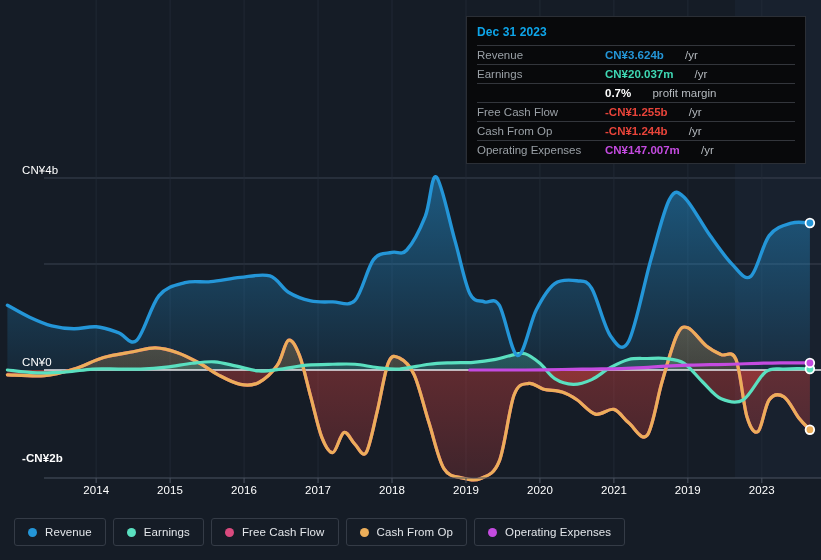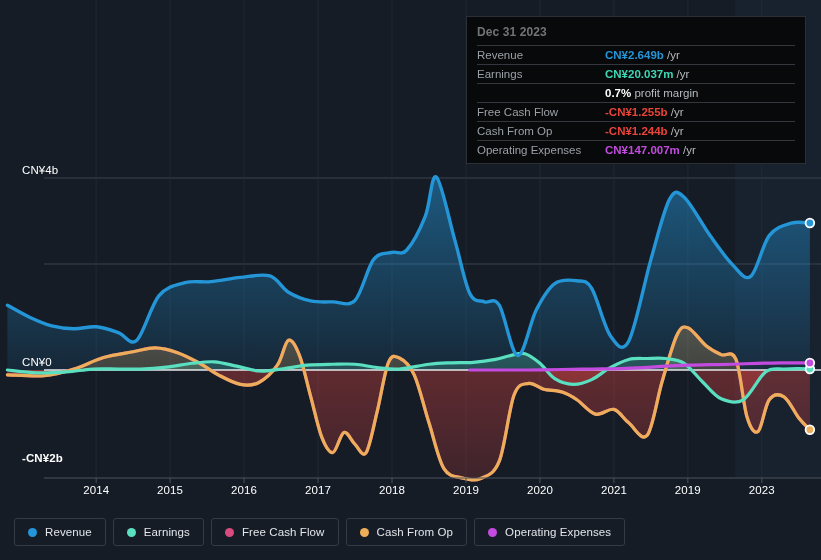--- a/index.html
+++ b/index.html
@@ -58,21 +58,21 @@
     width: 340px;
     background: #08090b;
     border: 1px solid #2b2f36;
     box-sizing: border-box;
     padding: 6px 10px 4px 10px;
     font-size: 11.5px;
   }
   #tooltip .tt-title {
     font-weight: bold;
     font-size: 12px;
-    color: #737373;
+    color: #0ea5e9;
     padding: 2px 0 6px 0;
     letter-spacing: .1px;
   }
   #tooltip table {
     border-collapse: collapse;
     width: 100%;
   }
   #tooltip tr {
     border-top: 1px solid #33363c;
   }
@@ -84,21 +84,21 @@
   #tooltip td.tt-key {
     color: #9aa0a6;
     width: 128px;
     white-space: nowrap;
   }
   #tooltip td.tt-val {
     color: #cfd3d8;
     white-space: nowrap;
   }
   .tt-amount { font-weight: bold; }
-  .tt-unit { color: #b5babf; font-weight: normal; }
+  .tt-unit { color: #b5babf; font-weight: normal; margin-left: 18px; }
   
   #legend {
     position: absolute;
     left: 14px;
     top: 518px;
     display: flex;
     gap: 7px;
   }
   .legend-item {
     display: flex;
@@ -221,21 +221,21 @@
         <div class="x-label" style="left: 761.829px; top: 484px;">2023</div>
       </div>
   </div>
 
   <div id="tooltip">
     <div class="tt-title">Dec 31 2023</div>
     <table>
       <tbody id="tooltip-rows">
           <tr>
             <td class="tt-key">Revenue</td>
-            <td class="tt-val"><span class="tt-amount" style="color: rgb(36, 150, 216);">CN¥2.649b</span><span class="tt-unit"> /yr</span></td>
+            <td class="tt-val"><span class="tt-amount" style="color: rgb(36, 150, 216);">CN¥3.624b</span><span class="tt-unit"> /yr</span></td>
           </tr>
           <tr>
             <td class="tt-key">Earnings</td>
             <td class="tt-val"><span class="tt-amount" style="color: rgb(63, 216, 180);">CN¥20.037m</span><span class="tt-unit"> /yr</span></td>
           </tr>
           <tr>
             <td class="tt-key"></td>
             <td class="tt-val"><span class="tt-amount" style="color: rgb(255, 255, 255);">0.7%</span><span class="tt-unit"> profit margin</span></td>
           </tr>
           <tr>

